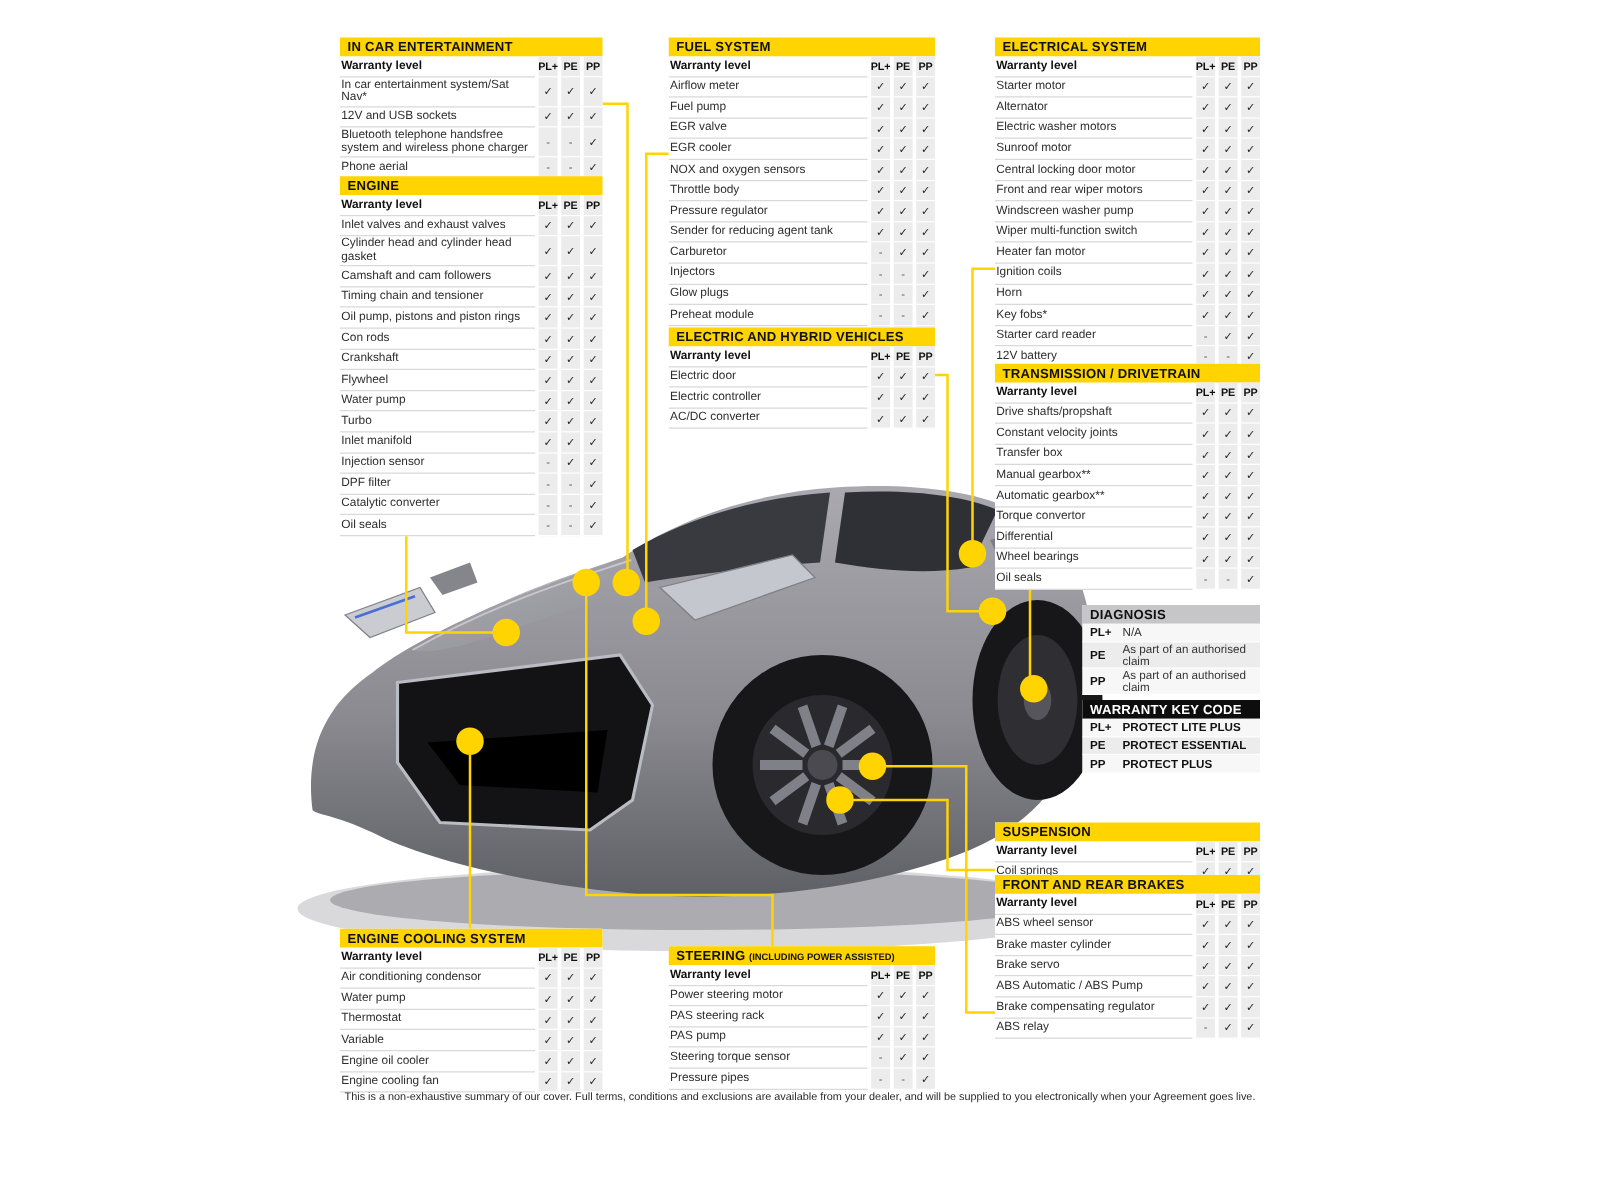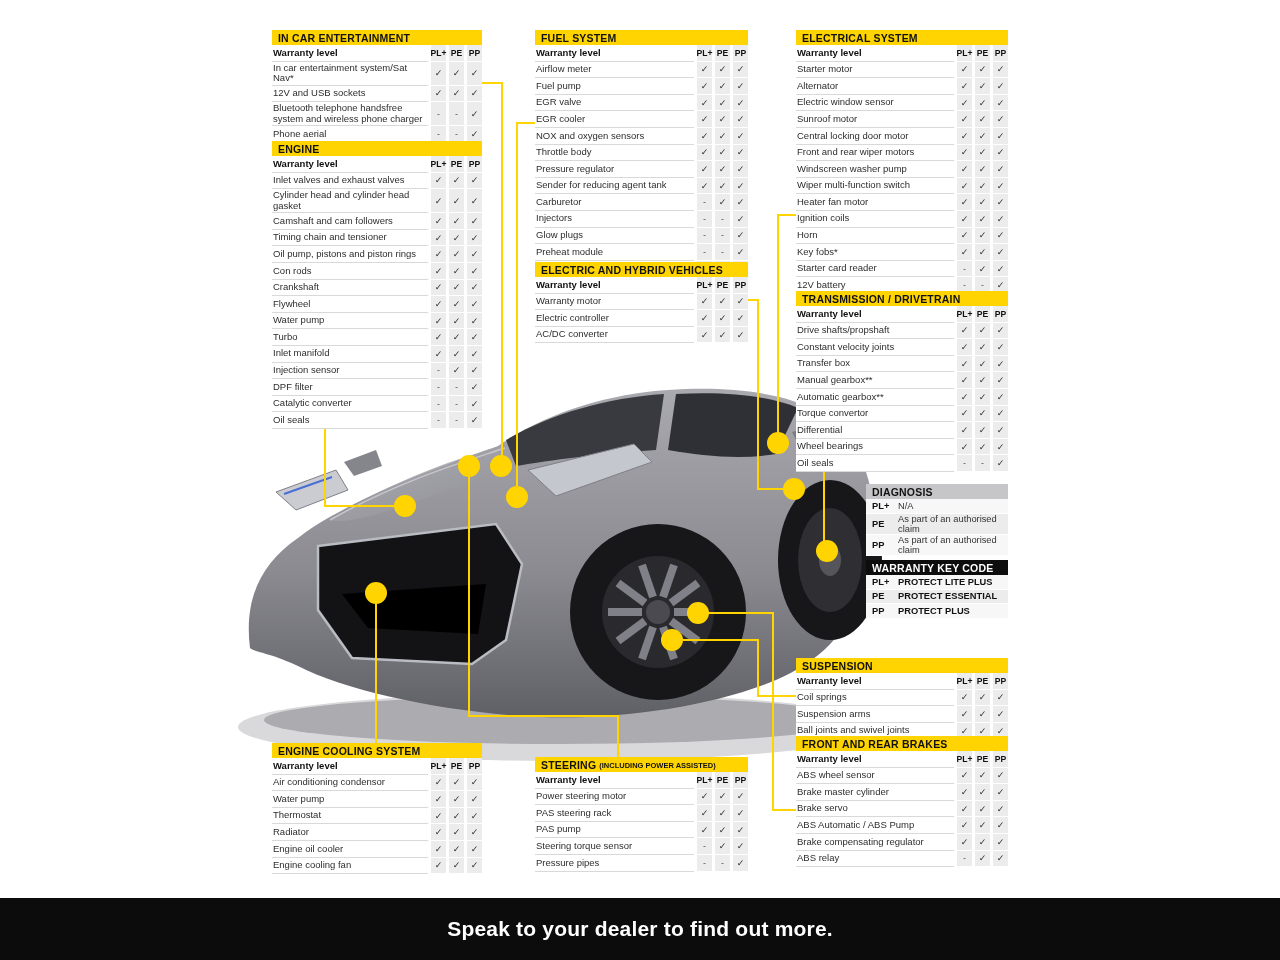--- a/index.html
+++ b/index.html
@@ -291,21 +291,21 @@
         <span class="cell">✓</span>
         <span class="cell">✓</span>
       </div>
       <div class="row">
         <span class="lbl">Thermostat</span>
         <span class="cell">✓</span>
         <span class="cell">✓</span>
         <span class="cell">✓</span>
       </div>
       <div class="row">
-        <span class="lbl">Radiator</span>
+        <span class="lbl">Variable</span>
         <span class="cell">✓</span>
         <span class="cell">✓</span>
         <span class="cell">✓</span>
       </div>
       <div class="row">
         <span class="lbl">Engine oil cooler</span>
         <span class="cell">✓</span>
         <span class="cell">✓</span>
         <span class="cell">✓</span>
       </div>
@@ -410,21 +410,21 @@
       <div class="band">
         <span class="band-t">ELECTRIC AND HYBRID VEHICLES</span>
       </div>
       <div class="row head">
         <span class="lbl">Warranty level</span>
         <span class="cell">PL+</span>
         <span class="cell">PE</span>
         <span class="cell">PP</span>
       </div>
       <div class="row">
-        <span class="lbl">Warranty motor</span>
+        <span class="lbl">Electric door</span>
         <span class="cell">✓</span>
         <span class="cell">✓</span>
         <span class="cell">✓</span>
       </div>
       <div class="row">
         <span class="lbl">Electric controller</span>
         <span class="cell">✓</span>
         <span class="cell">✓</span>
         <span class="cell">✓</span>
       </div>
@@ -494,21 +494,21 @@
         <span class="cell">✓</span>
         <span class="cell">✓</span>
       </div>
       <div class="row">
         <span class="lbl">Alternator</span>
         <span class="cell">✓</span>
         <span class="cell">✓</span>
         <span class="cell">✓</span>
       </div>
       <div class="row">
-        <span class="lbl">Electric window sensor</span>
+        <span class="lbl">Electric washer motors</span>
         <span class="cell">✓</span>
         <span class="cell">✓</span>
         <span class="cell">✓</span>
       </div>
       <div class="row">
         <span class="lbl">Sunroof motor</span>
         <span class="cell">✓</span>
         <span class="cell">✓</span>
         <span class="cell">✓</span>
       </div>
@@ -666,21 +666,21 @@
         <span class="cell">✓</span>
         <span class="cell">✓</span>
       </div>
       <div class="row">
         <span class="lbl">Ball joints and swivel joints</span>
         <span class="cell">✓</span>
         <span class="cell">✓</span>
         <span class="cell">✓</span>
       </div>
     </div>
-  <div class="tbl" style="left:796px;top:736px;width:212px">
+  <div class="tbl" style="left:796px;top:700px;width:212px">
       <div class="band">
         <span class="band-t">FRONT AND REAR BRAKES</span>
       </div>
       <div class="row head">
         <span class="lbl">Warranty level</span>
         <span class="cell">PL+</span>
         <span class="cell">PE</span>
         <span class="cell">PP</span>
       </div>
       <div class="row">
@@ -746,17 +746,15 @@
         <span class="k">PE</span>
         <span class="v">PROTECT ESSENTIAL</span>
       </div>
       <div class="kvrow">
         <span class="k">PP</span>
         <span class="v">PROTECT PLUS</span>
       </div>
     </div>
 
   <div class="disc">
-  </div>
-  <div class="cta">
-    <span>Speak to your dealer to find out more.</span>
+    <div>This is a non-exhaustive summary of our cover. Full terms, conditions and exclusions are available from your dealer, and will be supplied to you electronically when your Agreement goes live.</div>
   </div>
 </div>
 
 </body></html>

